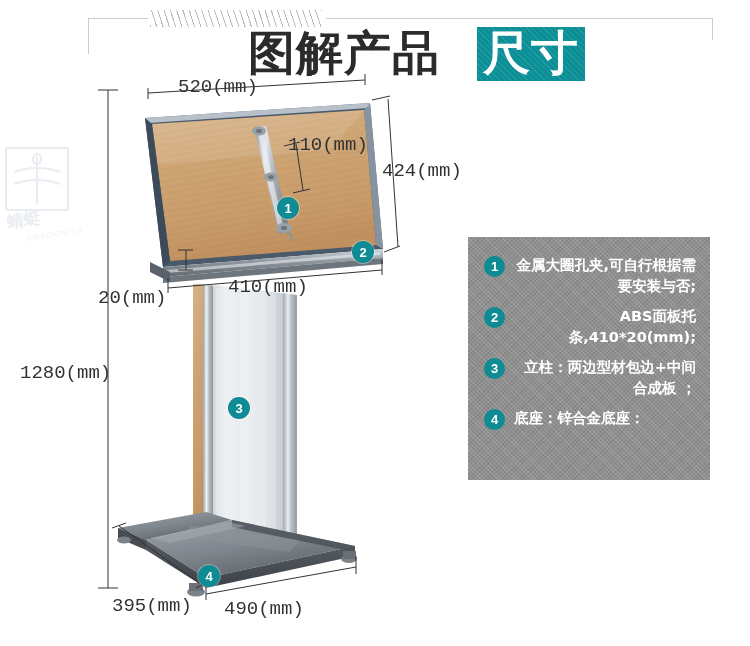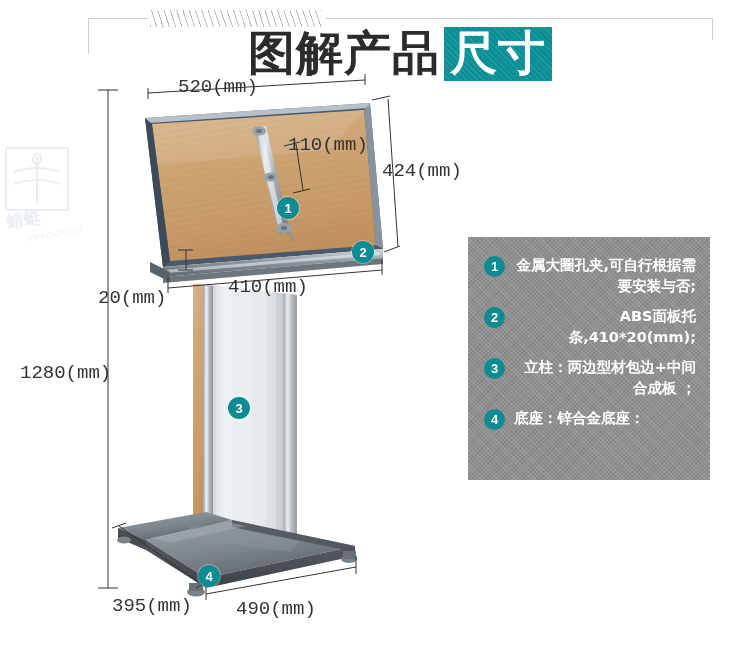--- a/index.html
+++ b/index.html
@@ -31,21 +31,21 @@
     background:#c9cdd1;
   }
   .frame-corner-v-r {
     position:absolute; left:712px; top:18px; width:1px; height:22px;
     background:#c9cdd1;
   }
 
   
   .title-wrap {
     position:absolute; left:248px; top:27px;
-    display:flex; align-items:stretch;
+    display:flex; align-items:stretch;gap:33px;
   }
   .title-dark {
     font-size:47px; line-height:52px; font-weight:bold; color:#2b2b2b;
     letter-spacing:1px; padding-right:4px;
     font-family:"DejaVu Sans","Liberation Sans",sans-serif;
   }
   .title-teal {
     font-size:47px; line-height:52px; font-weight:bold; color:#ffffff;
     letter-spacing:1px; padding:0 6px 2px 6px;
     background-color:#0b8f96;
@@ -273,21 +273,21 @@
     </g>
   </svg>
 
   <div class="dim-label" style="left:178px; top:76px;">520(mm)</div>
   <div class="dim-label" style="left:288px; top:134px;">110(mm)</div>
   <div class="dim-label" style="left:382px; top:160px;">424(mm)</div>
   <div class="dim-label" style="left:98px; top:258px;margin-top:29px;">20(mm)</div>
   <div class="dim-label" style="left:228px; top:276px;">410(mm)</div>
   <div class="dim-label" style="left:20px; top:362px;text-align:right;">1280(mm)</div>
   <div class="dim-label" style="left:112px; top:595px;">395(mm)</div>
-  <div class="dim-label" style="left:236px; top:598px;">490(mm)</div>
+  <div class="dim-label" style="left:224px; top:598px;">490(mm)</div>
 
   <div class="marker" style="left:277px; top:197px;">1</div>
   <div class="marker" style="left:352px; top:241px;">2</div>
   <div class="marker" style="left:228px; top:397px;">3</div>
   <div class="marker" style="left:198px; top:565px;">4</div>
 
   <div class="legend">
 
     <div class="legend-row">
       <div class="badge">1</div>

